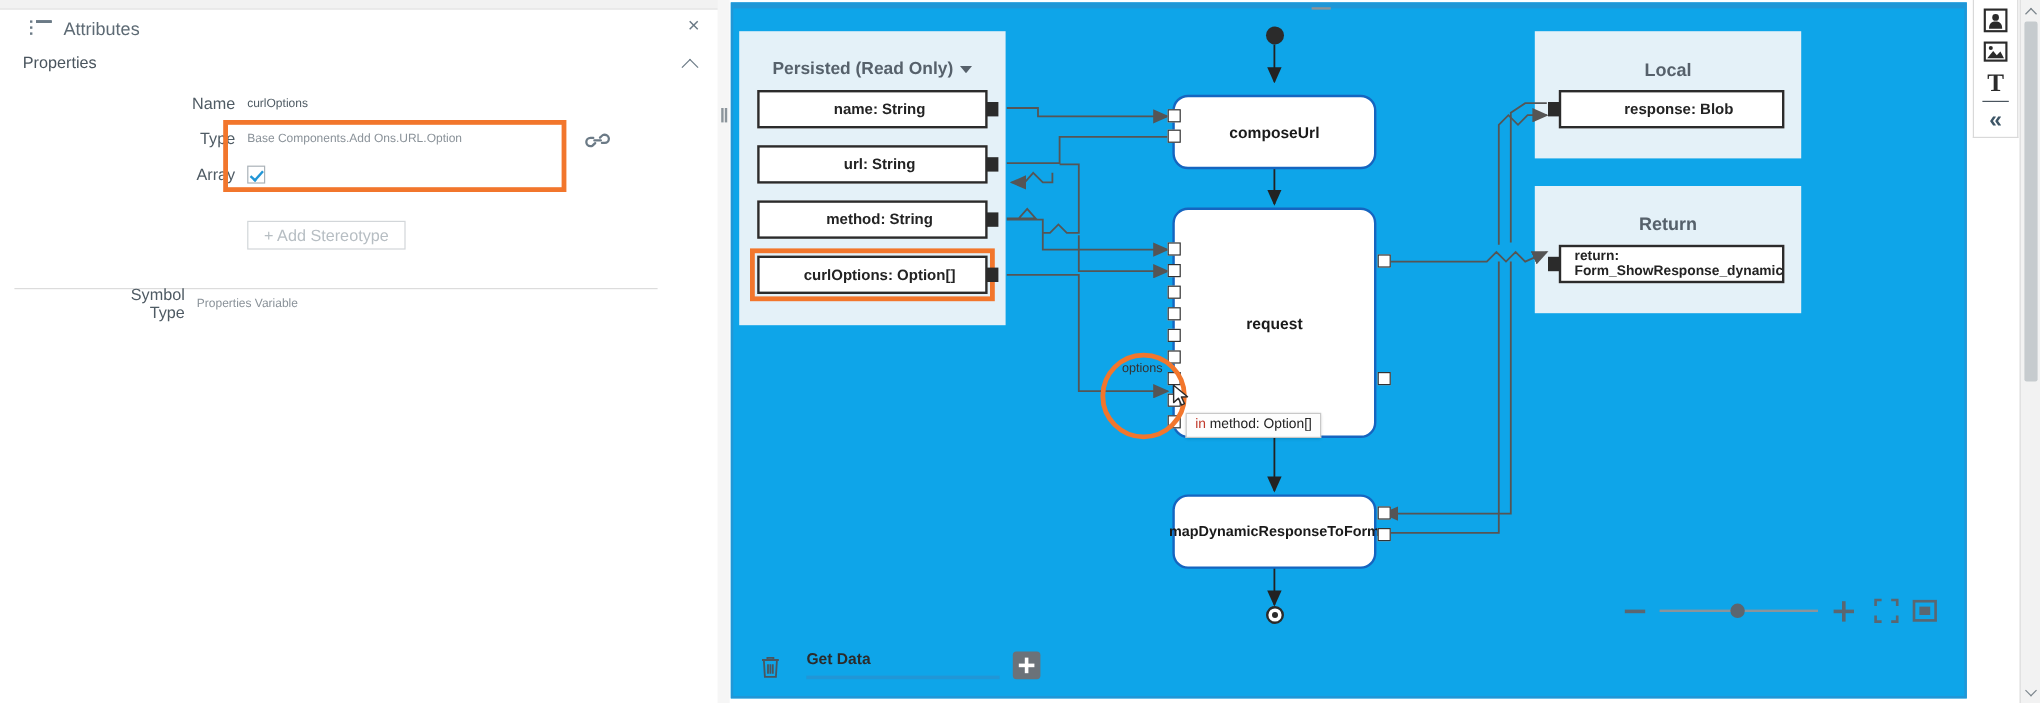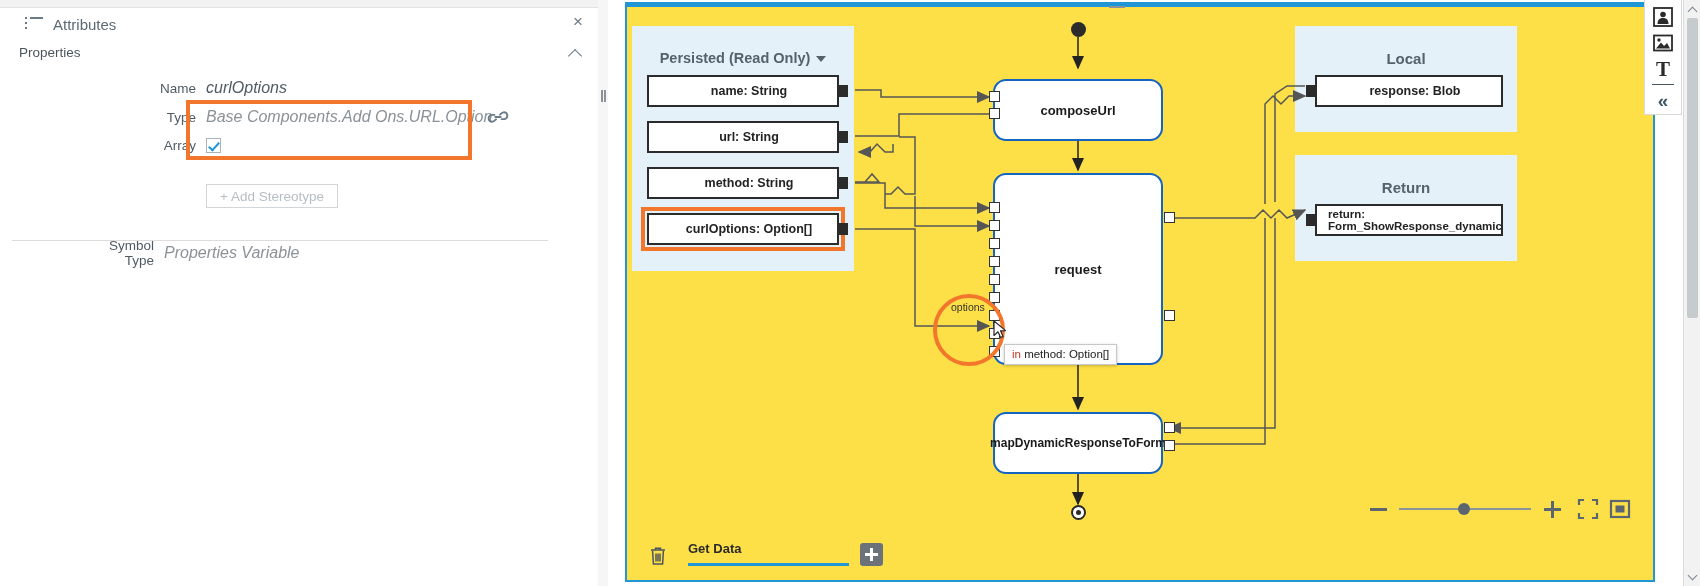--- a/index.html
+++ b/index.html
@@ -89,21 +89,21 @@
     border-top: 1.6px solid #6b7a86;
     transform: rotate(45deg);
   }
 
   .field-row { position: absolute; display: flex; align-items: center; }
   .field-label {
     font-size: 13.5px; color: #4f5b64; text-align: right;
     width: 66px; padding-right: 10px;
   }
   .field-value {
-    font-size: 16px; color: #4f5b64; font-style: italic;
+    font-size: 10px; color: #4f5b64;
   }
   .field-value.muted { color: #8a9299; }
 
   .row-name  { left: 140px; top: 79px; }
   .row-type  { left: 140px; top: 108px; }
   .row-array { left: 140px; top: 138px; }
 
   .highlight-box {
     position: absolute;
     left: 186px; top: 100px;
@@ -172,23 +172,22 @@
   }
   .splitter-grip i:nth-child(1){ left: 1px; }
   .splitter-grip i:nth-child(2){ left: 4px; }
 
   
   .canvas-wrap {
     position: absolute;
     left: 609px; top: 2px;
     width: 1030px; height: 580px;
     border: 2px solid #2196d6;
-    background: #fde047;
+    background: #0ea5e9;
     overflow: hidden;
-    margin-left: 16px;
   }
   .canvas-topbar {
     position: absolute; left: 0; top: 0;
     width: 100%; height: 3px;
     background: #2196d6;
   }
   .canvas-grip {
     position: absolute; left: 482px; top: -2px;
     width: 16px; height: 8px;
   }

